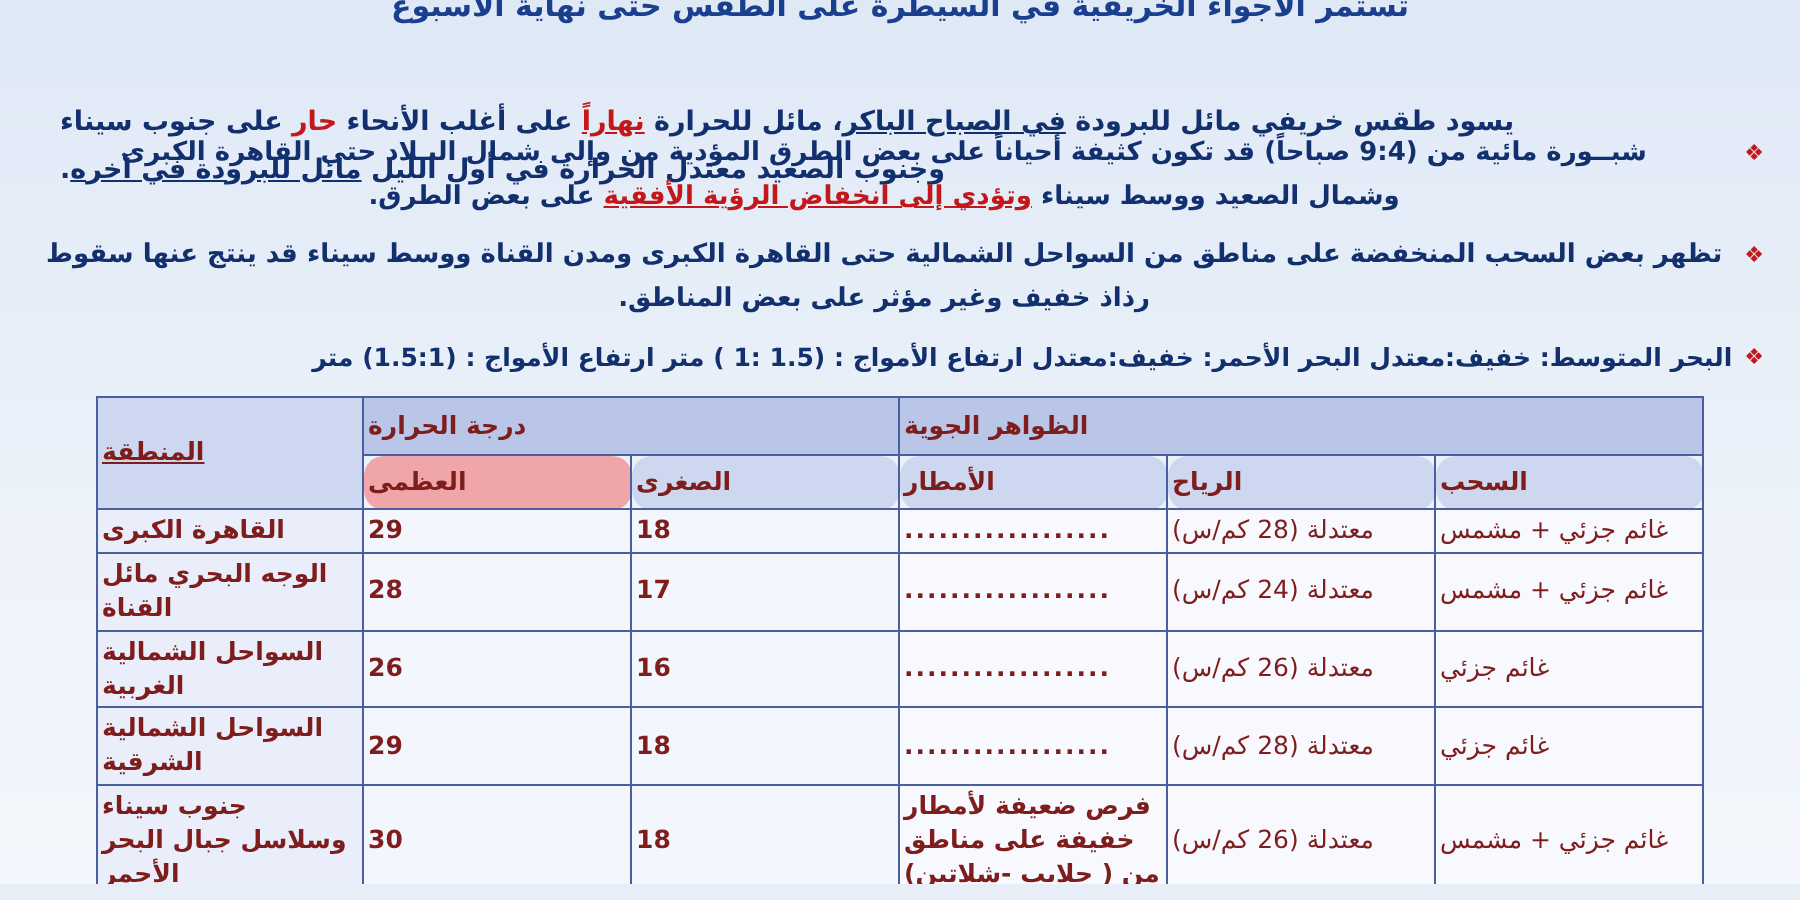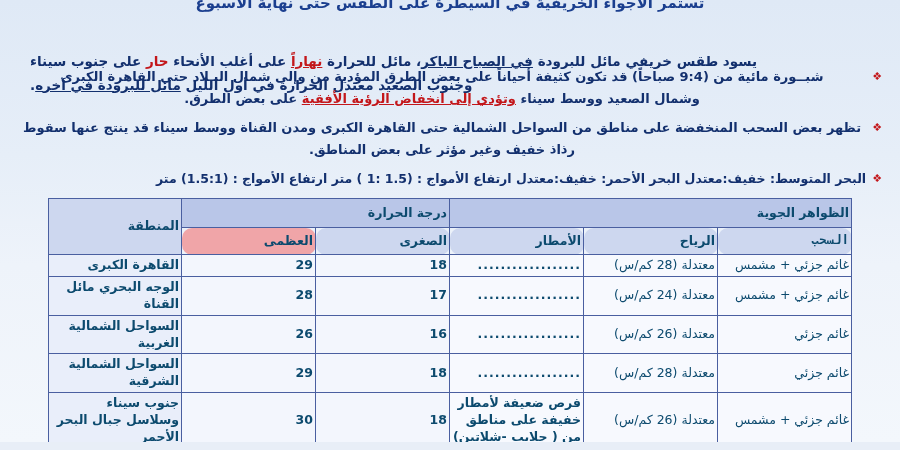--- a/index.html
+++ b/index.html
@@ -98,24 +98,24 @@
     left: 48px;
   }
   table.wx {
     border-collapse: collapse;
     width: 100%;
     table-layout: fixed;
     direction: rtl;
   }
   table.wx th, table.wx td {
     border: 1px solid #4a5fa0;
-    text-align: right;
+    text-align: left;
     vertical-align: middle;
     font-size: 12.5px;
-    color: #0c4a6e;
+    color: #7f1d1d;
     padding: 2px 2px;
     line-height: 1.35;
   }
   .hdr-blue {
     background: #b9c6e8;
     font-weight: bold;
     font-size: 14px;
     height: 24px;
   }
   .hdr-sub {
@@ -140,22 +140,22 @@
     background: #f3f6fd;
   }
   .cell-max { color: #c3171b; }
   .cell-min { color: #1b3f8f; }
   .cell-plain { background: #f7f9fe; }
   .hdr-max { background: #f0a5a8; color: #8c1014; }
   .hdr-min { background: #cdd7ef; color: #13306e; }
   .dots { letter-spacing: 1px; color: #13306e; font-weight: bold; }
   .rain-note { color: #c3171b; font-weight: bold; font-size: 11.5px; line-height: 1.35; }
   .w-temp { width: 52px; }
-  .w-region { width: 128px; }
-  .w-clouds { width: 128px; font-family: Liberation Mono, monospace; }
+  .w-region { width: 128px; text-decoration: underline; }
+  .w-clouds { width: 128px; }
   .w-wind { width: 136px; }
 </style>
 </head>
 <body>
 
 <div id="page">
 
   <div class="cut-head">تستمر الأجواء الخريفية في السيطرة على الطقس حتى نهاية الأسبوع</div>
 
   <div class="intro">

